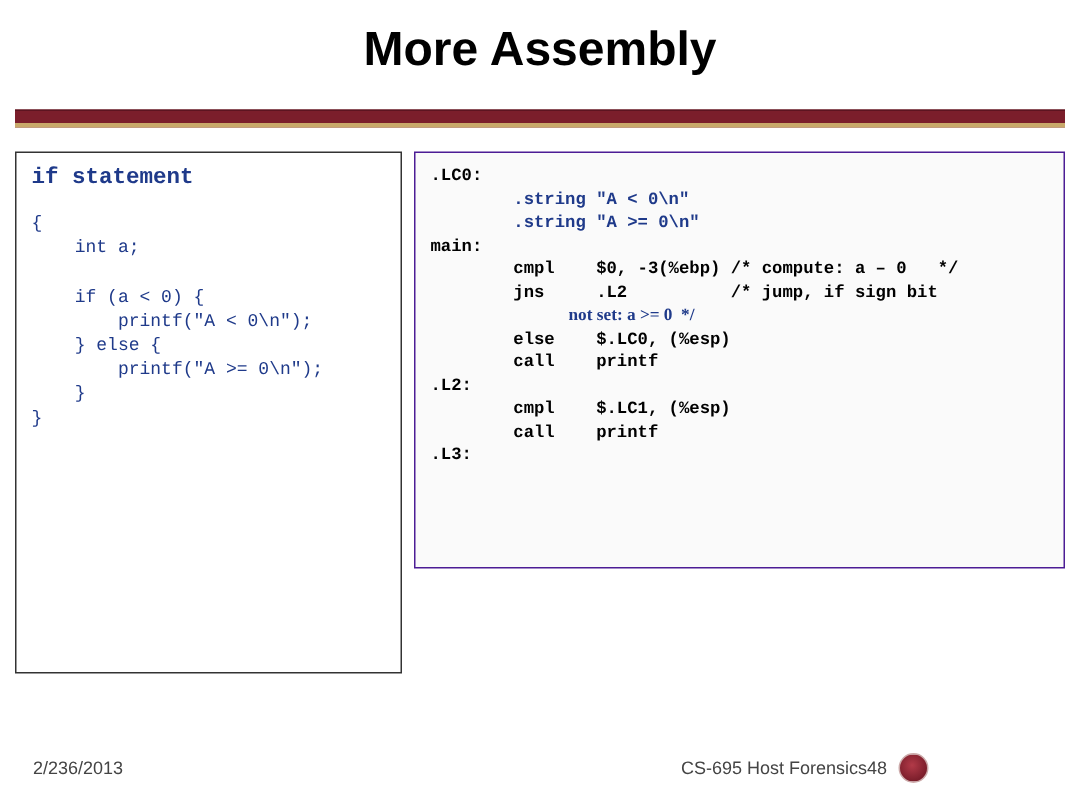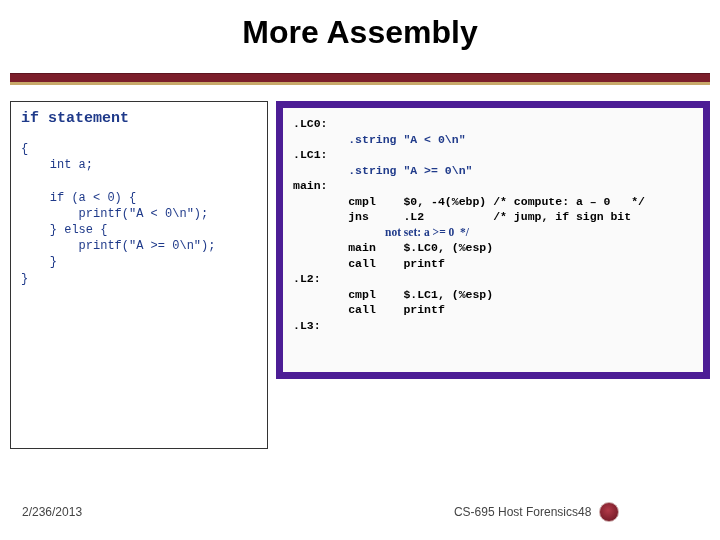--- a/index.html
+++ b/index.html
@@ -2,21 +2,21 @@
 <html><head>
 <meta charset="utf-8">
 <style>
   * { margin: 0; padding: 0; box-sizing: border-box; }
   html, body { width: 720px; height: 540px; background: #fff; font-family: Arial, Helvetica, sans-serif; overflow: hidden; }
   .slide { position: relative; width: 720px; height: 540px; background: #fff; }
   .title { font-size: 32px; font-weight: bold; text-align: center; padding-top: 14px; padding-bottom: 22px; color: #000; }
   .rule { height: 12px; margin: 0 10px 16px 10px; background: #7b1e2b; border-bottom: 3px solid #c8a96a; border-top: 1px solid #5c1420; }
   .content { display: flex; gap: 8px; padding: 0 10px; }
   .left-box { flex: 0 0 258px; border: 1px solid #333; padding: 8px 10px; height: 348px; }
-  .right-box { flex: 1; border: 7px solid #4c1d95; padding: 8px 10px; height: 278px; background: #fafafa; }
+  .right-box { flex: 1; border: 1px solid #4c1d95; padding: 8px 10px; height: 278px; background: #fafafa; }
   .section-label { font-family: "Courier New", monospace; font-size: 15px; color: #1f3a8a; font-weight: bold; margin-bottom: 14px; }
   .code { font-family: "Courier New", monospace; font-size: 12px; line-height: 1.35; white-space: pre; color: #1f3a8a; }
   .asm-line { font-family: "Courier New", monospace; font-size: 11.5px; line-height: 1.35; white-space: pre; }
   .label { font-weight: bold; color: #000; }
   .directive { color: #1f3a8a; font-weight: bold; }
   .instr { color: #000; font-weight: bold; }
   .comment { color: #1f3a8a; font-weight: bold; font-family: Liberation Serif, serif; }
   .footer { position: absolute; bottom: 18px; left: 0; right: 0; display: flex; align-items: center; justify-content: space-between; padding: 0 22px; font-size: 12px; color: #444; }
   .footer .date { flex: 0 0 120px; }
   .footer .course { flex: 1; text-align: right; }
@@ -41,28 +41,27 @@
         printf("A &lt; 0\n");
     } else {
         printf("A &gt;= 0\n");
     }
 }</div>
     </div>
 
     <div class="right-box">
       <div class="asm-line label">.LC0:</div>
       <div class="asm-line directive">        .string "A &lt; 0\n"</div>
-      <div class="asm-line label">.LC1:</div>
       <div class="asm-line directive">        .string "A &gt;= 0\n"</div>
       <div class="asm-line"></div>
       <div class="asm-line label">main:</div>
-      <div class="asm-line instr">        cmpl    $0, -4(%ebp) /* compute: a – 0   */</div>
+      <div class="asm-line instr">        cmpl    $0, -3(%ebp) /* compute: a – 0   */</div>
       <div class="asm-line instr">        jns     .L2          /* jump, if sign bit</div>
       <div class="asm-line comment">                                not set: a &gt;= 0  */</div>
-      <div class="asm-line instr">        main    $.LC0, (%esp)</div>
+      <div class="asm-line instr">        else    $.LC0, (%esp)</div>
       <div class="asm-line instr">        call    printf</div>
       <div class="asm-line label">.L2:</div>
       <div class="asm-line instr">        cmpl    $.LC1, (%esp)</div>
       <div class="asm-line instr">        call    printf</div>
       <div class="asm-line label">.L3:</div>
     </div>
 
   </div>
 
   <div class="footer">

